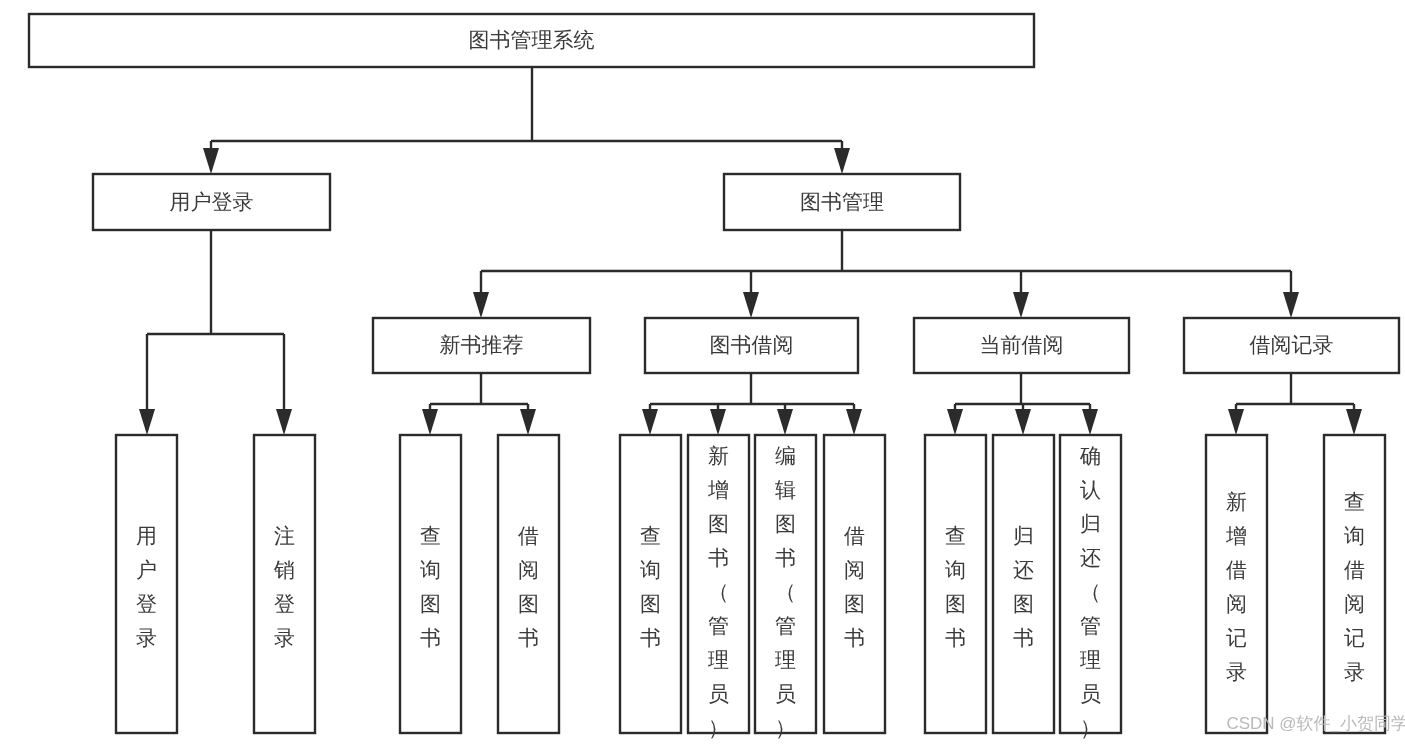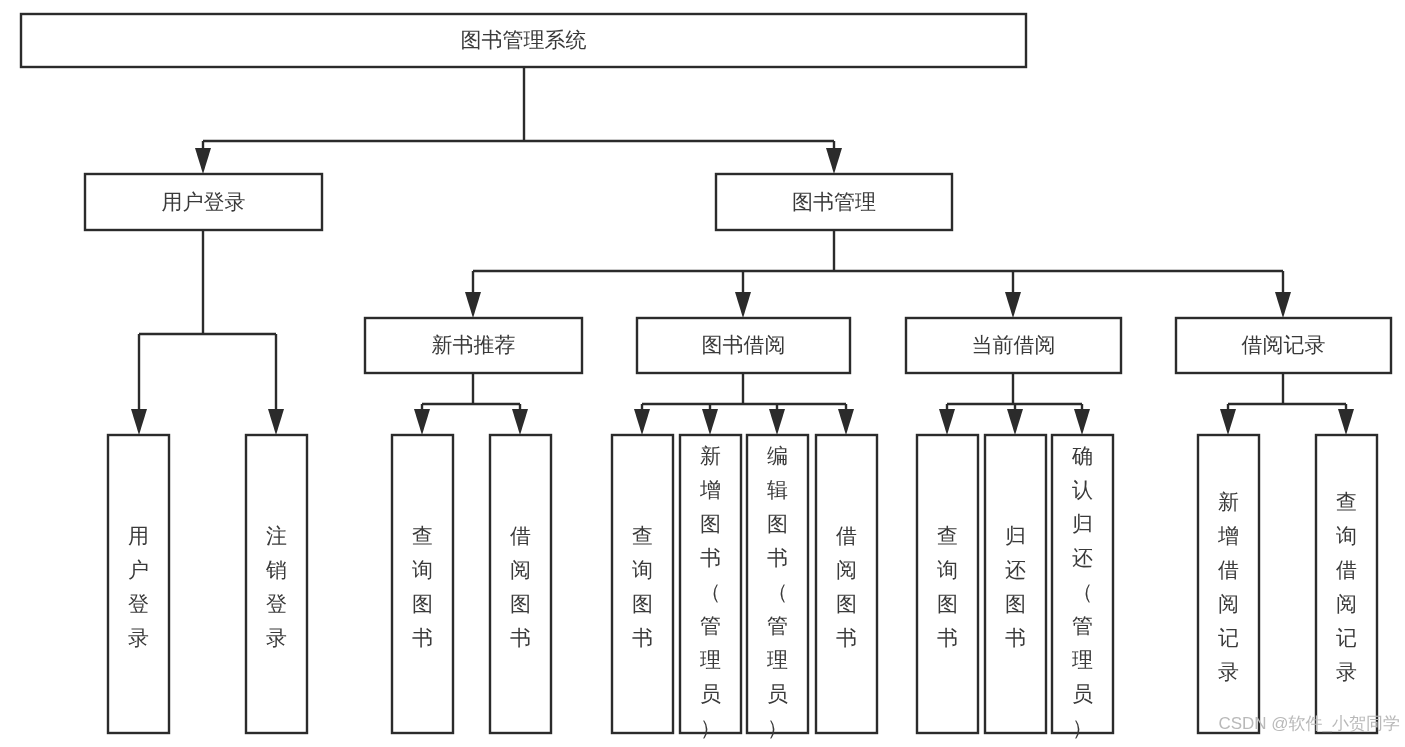--- a/index.html
+++ b/index.html
@@ -9,21 +9,21 @@
   }
   body {
     width: 1405px;
     height: 747px;
     font-family: "Liberation Sans", "DejaVu Sans", sans-serif;
     overflow: hidden;
     position: relative;
   }
   #diagram-root {
     position: absolute;
-    left: 4px;
+    left: 12px;
     top: 0;
     width: 1158px;
     height: 747px;
     text-align: center;
   }
   svg.flow {
     display: block;
     width: 1405px;
     height: 747px;
     background: #ffffff;

